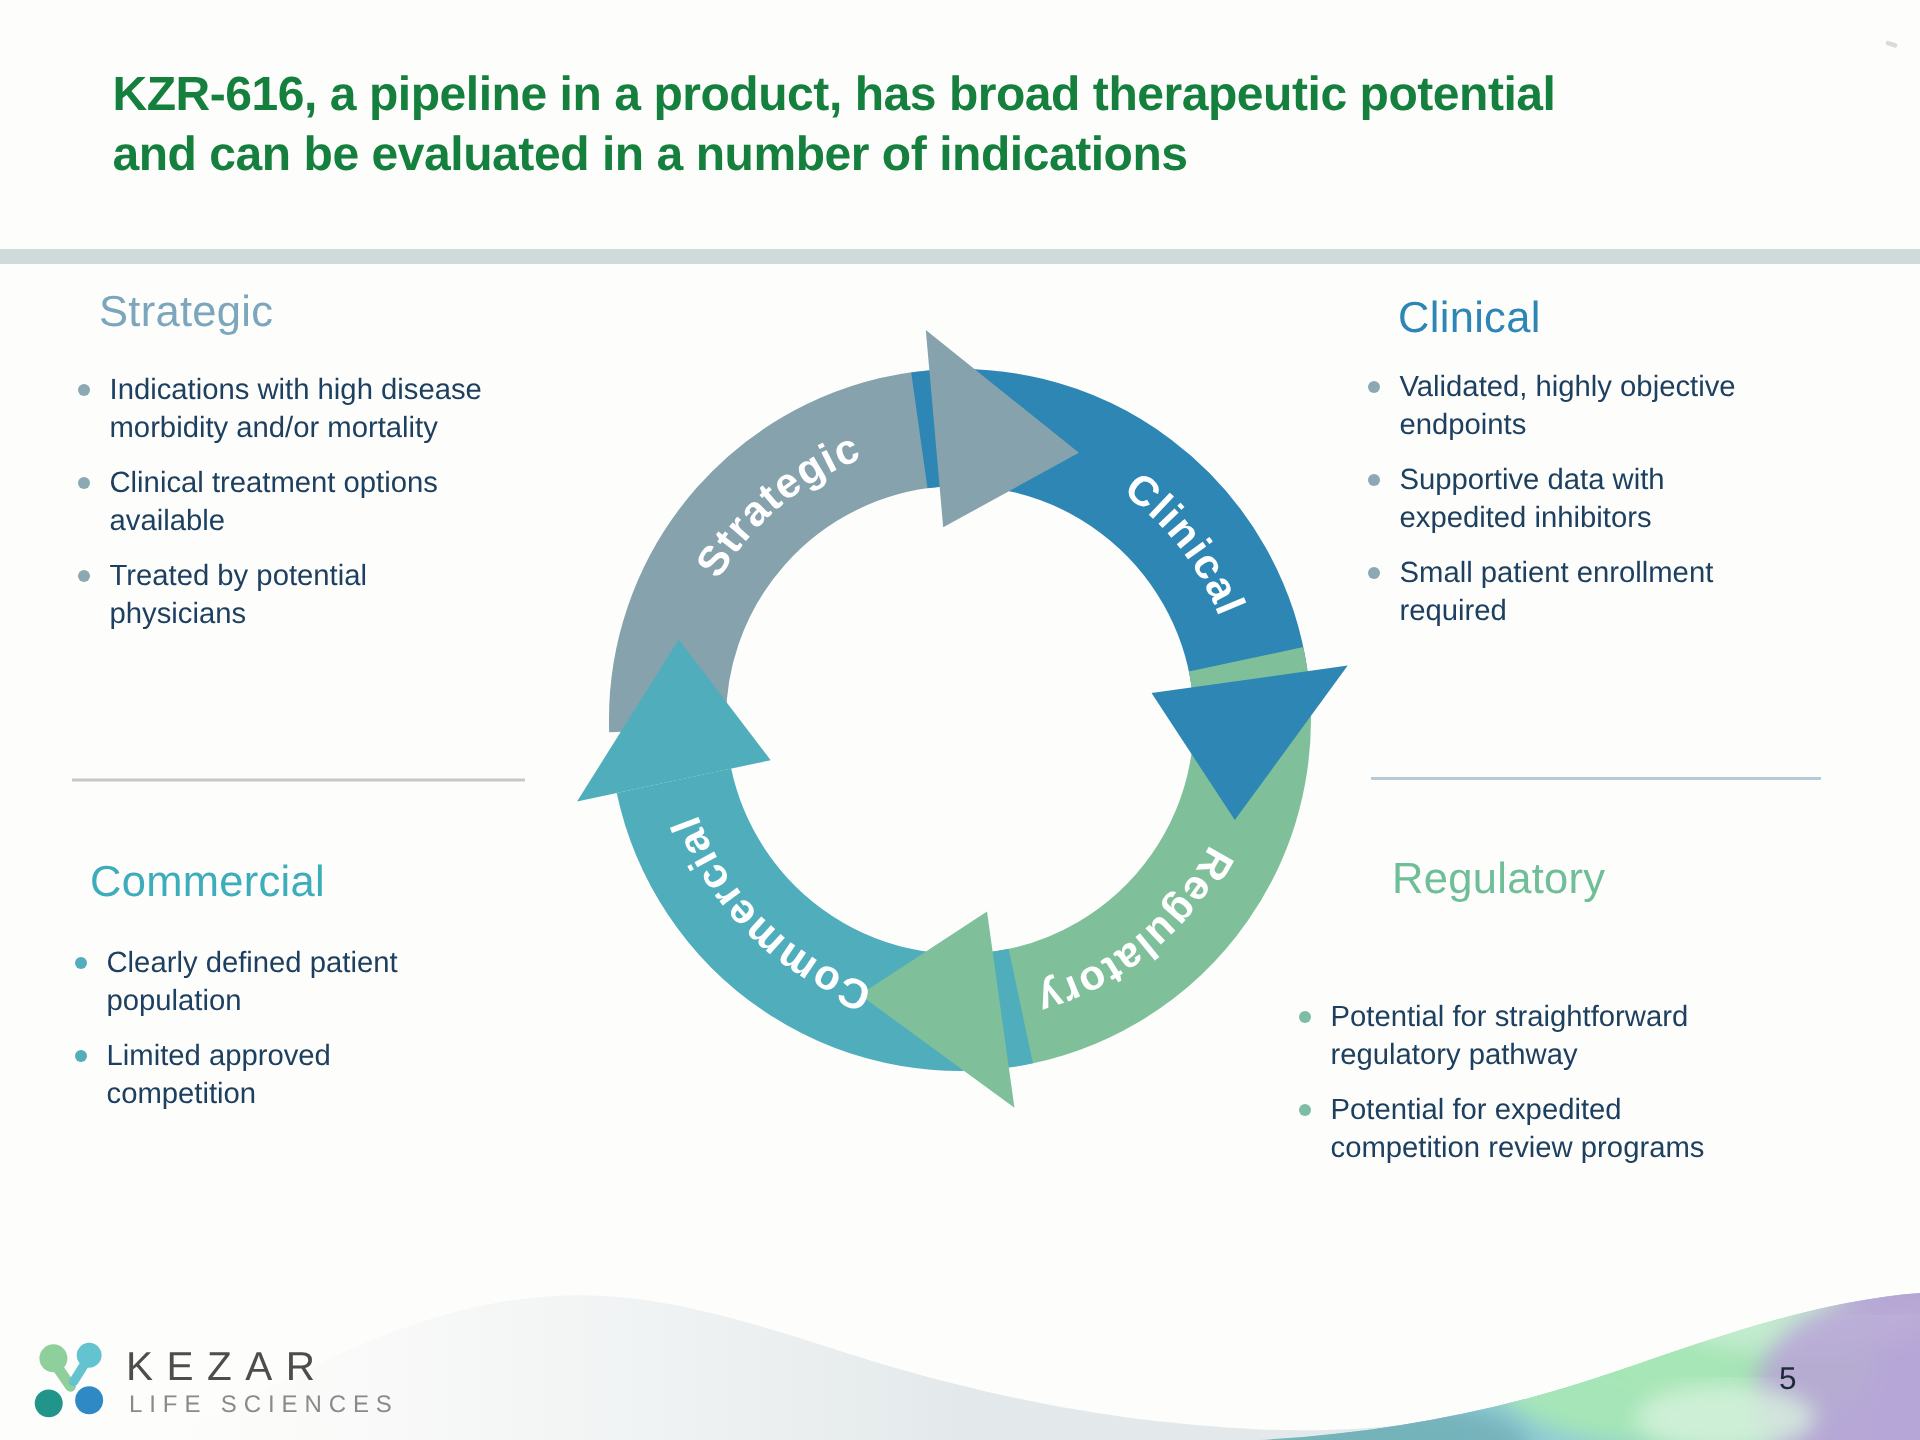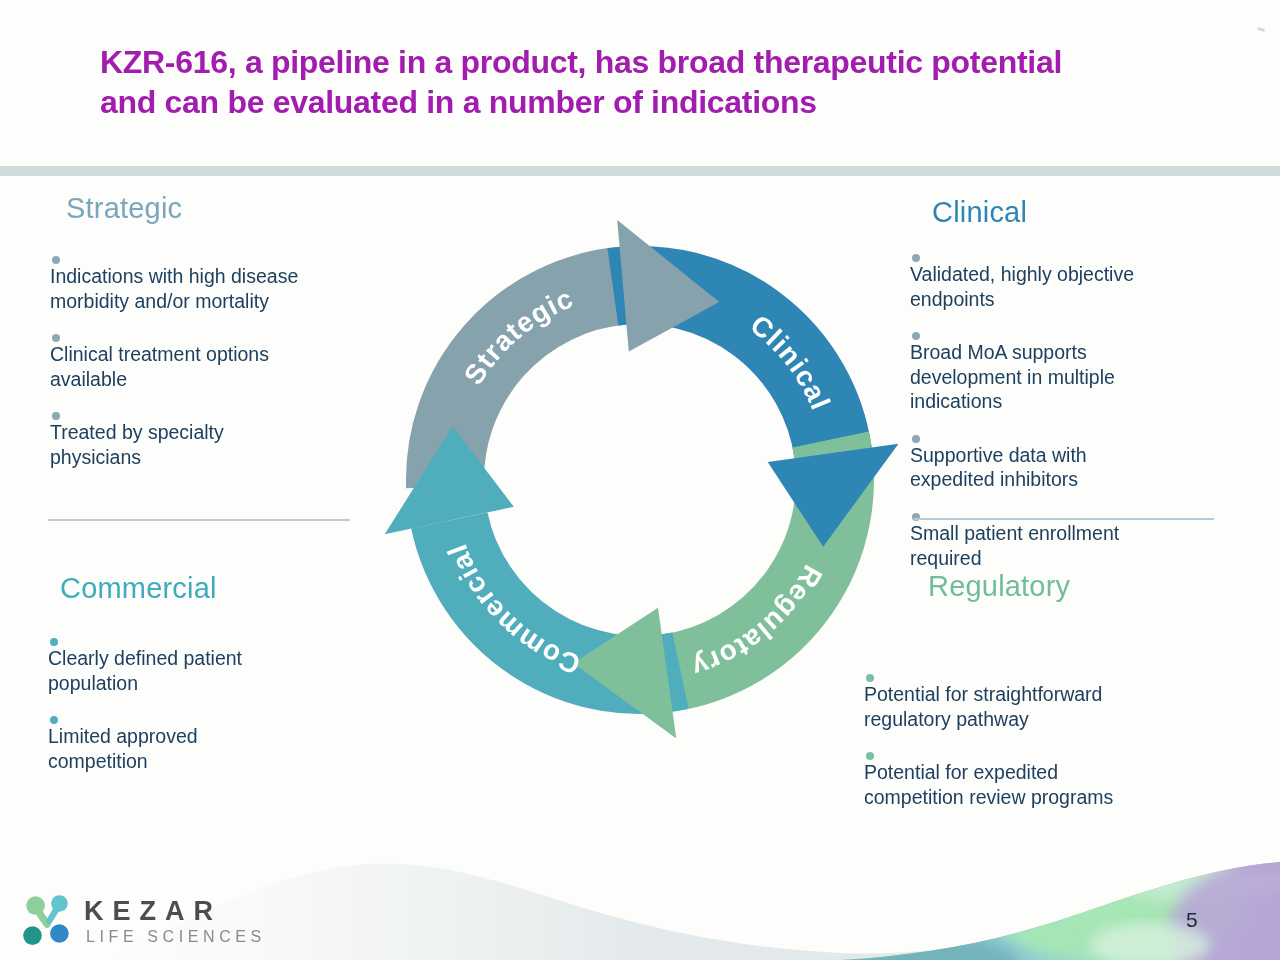--- a/index.html
+++ b/index.html
@@ -4,22 +4,22 @@
 <style>
   html,body{margin:0;padding:0;background:#ffffff;}
   .slide{
     position:relative;width:1280px;height:960px;overflow:hidden;
     background:#fdfdfb;
     font-family:"Liberation Sans", sans-serif;
   }
   
   .title{
     position:absolute;left:75px;top:42px;width:1180px;
-    font-size:32px;line-height:1.26;font-weight:bold;color:#a21caf;
-    letter-spacing:-0.3px;white-space:pre-line;margin-left:25px;
+    font-size:32px;line-height:1.26;font-weight:bold;color:#15803d;
+    letter-spacing:-0.3px;white-space:pre-line;
   }
   .corner-artifact{
     position:absolute;left:1257px;top:28px;width:8px;height:3px;
     background:#b9bec2;opacity:.55;transform:rotate(18deg);border-radius:2px;
   }
   
   .band{
     position:absolute;left:0;top:166px;width:1280px;height:10px;
     background:#cfdbdb;
   }
@@ -30,39 +30,39 @@
   .h-strategic{left:66px;top:192px;color:#7ba6bd;}
   .h-clinical{left:932px;top:196px;color:#2d86b5;}
   .h-commercial{left:60px;top:572px;color:#3dadbb;}
   .h-regulatory{left:928px;top:570px;color:#6fbe97;}
   
   .blist{position:absolute;}
   .l-strategic{left:50px;top:248px;width:330px;}
   .l-clinical{left:910px;top:246px;width:340px;}
   .l-commercial{left:48px;top:630px;width:320px;}
   .l-regulatory{left:864px;top:624px;width:340px;margin-top:42px;}
-  .bullet-item{display:flex;align-items:flex-start;margin-bottom:13px;flex-direction:column;}
+  .bullet-item{display:flex;align-items:flex-start;margin-bottom:13px;}
   .dot{width:8px;height:8px;border-radius:50%;flex:none;margin:8px 13px 0 2px;background:#8ca8b2;}
   .l-commercial .dot{background:#52aebc;}
   .l-regulatory .dot{background:#7cbda4;}
   .txt{font-size:19.5px;line-height:1.26;color:#1e4060;white-space:pre-line;}
   
   .divider{position:absolute;height:2px;}
   .div-left{left:48px;top:519px;width:302px;background:#c8c8c8;}
   .div-right{left:914px;top:518px;width:300px;background:#b5cbd9;}
   
   .cycle{position:absolute;left:360px;top:200px;width:560px;height:560px;}
   .cycle text{font-weight:bold;font-size:28px;fill:#ffffff;letter-spacing:1px;
     font-family:"Liberation Sans", sans-serif;}
   
   .bottom-art{position:absolute;left:0;top:815px;width:1280px;height:145px;}
   .logo{position:absolute;left:22px;top:888px;width:250px;height:62px;}
   .logo-icon{position:absolute;left:0;top:2px;width:50px;height:58px;}
   .logo-name{
-    position:absolute;left:62px;top:8px;font-size:27px;font-weight:bold;
+    position:absolute;left:62px;top:8px;font-size:27px;font-weight:normal;
     color:#4d4d4d;letter-spacing:9px;
   }
   .logo-sub{
     position:absolute;left:64px;top:40px;font-size:16px;color:#8a8a8a;
     letter-spacing:4.6px;
   }
   .page-number{
     position:absolute;left:1186px;top:908px;font-size:21px;color:#1c2b36;
   }
 </style>
@@ -87,35 +87,29 @@
         <span class="txt">Indications with high disease
 morbidity and/or mortality</span>
       </div>
       <div class="bullet-item">
         <span class="dot"></span>
         <span class="txt">Clinical treatment options
 available</span>
       </div>
       <div class="bullet-item">
         <span class="dot"></span>
-        <span class="txt">Treated by specialty
+        <span class="txt">Treated by potential
 physicians</span>
       </div>
     </div>
   <div class="blist l-clinical">
       <div class="bullet-item">
         <span class="dot"></span>
         <span class="txt">Validated, highly objective
 endpoints</span>
-      </div>
-      <div class="bullet-item">
-        <span class="dot"></span>
-        <span class="txt">Broad MoA supports
-development in multiple
-indications</span>
       </div>
       <div class="bullet-item">
         <span class="dot"></span>
         <span class="txt">Supportive data with
 expedited inhibitors</span>
       </div>
       <div class="bullet-item">
         <span class="dot"></span>
         <span class="txt">Small patient enrollment
 required</span>

